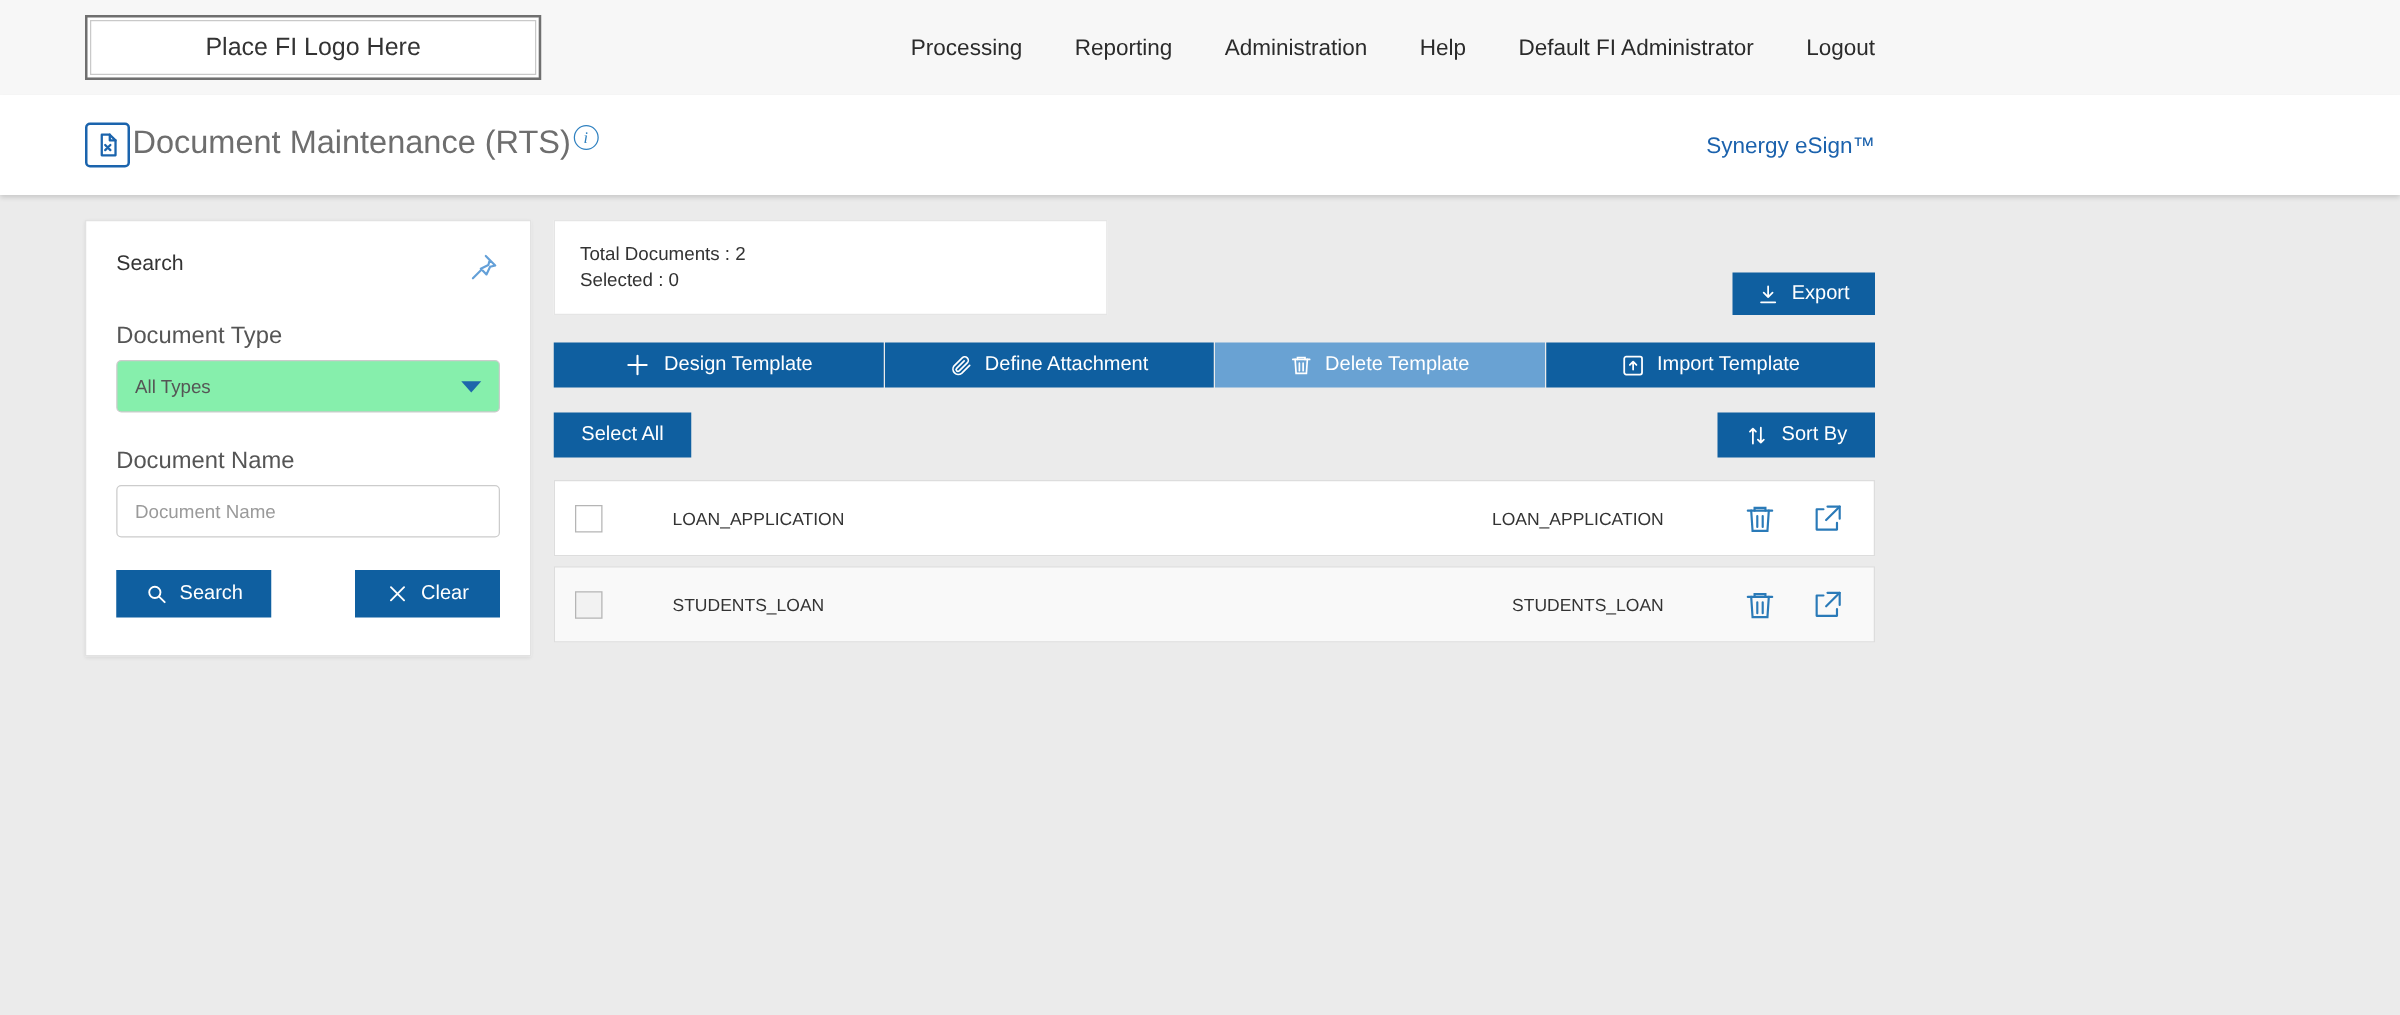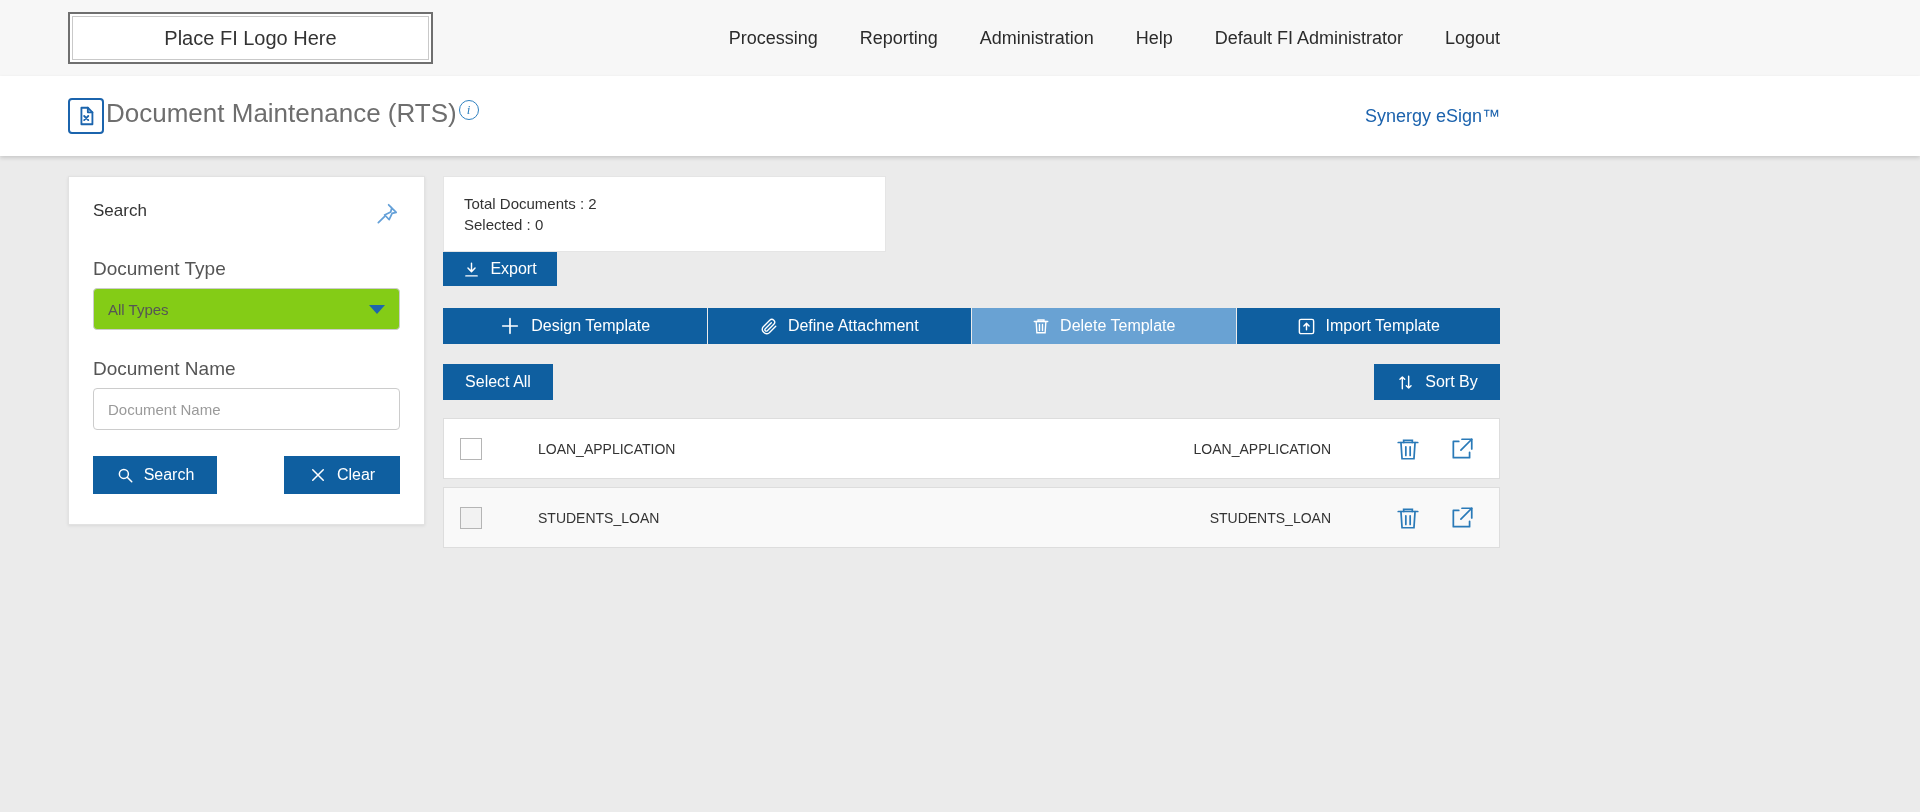--- a/index.html
+++ b/index.html
@@ -51,21 +51,21 @@
   .search-card {
     width:357px; background:#fff; border:1px solid #e2e2e2;
     box-shadow:0 1px 3px rgba(0,0,0,.08);
     padding:24px 24px 30px 24px;
   }
   .search-card-head { display:flex; justify-content:space-between; align-items:flex-start; }
   .search-title { font-size:17px; color:#333; font-weight:400; }
   .pin-btn { background:none; border:none; cursor:pointer; padding:0; }
   .field-label { font-size:19px; color:#555; margin-top:28px; margin-bottom:8px; }
   .select-box {
-    height:42px; border:1px solid #ccc; border-radius:4px; background:#84cc16;
+    height:42px; border:1px solid #ccc; border-radius:4px; background:#86efac;
     display:flex; align-items:center; justify-content:space-between;
     padding:0 14px; font-size:15px; color:#555; cursor:pointer;
   }
   .chevron-down {
     width:0; height:0;
     border-left:8px solid transparent; border-right:8px solid transparent;
     border-top:9px solid #1e66ab;
   }
   .text-input {
     width:100%; height:42px; border:1px solid #ccc; border-radius:4px;
@@ -84,21 +84,21 @@
     padding:0 16px; height:36px;
   }
   .btn.primary { background:#0f5fa0; }
   .btn.secondary { background:#69a2d3; }
   .btn svg { flex:none; }
   .btn-search { width:124px; height:38px; }
   .btn-clear  { width:116px; height:38px; }
 
   
   .content { flex:1; min-width:0; }
-  .content-top { display:flex; justify-content:space-between; align-items:flex-start;flex-direction:column; }
+  .content-top { display:flex; justify-content:space-between; align-items:flex-end; }
   .summary-box {
     width:443px; background:#fff; border:1px solid #e5e5e5;
     padding:14px 20px; font-size:15px; color:#333;
   }
   .summary-box div { margin:4px 0; }
   .btn-export { width:114px; height:34px; }
 
   .toolbar-row { display:flex; gap:1px; margin-top:22px; }
   .toolbar-row .btn { flex:1; height:36px; padding:0 6px; white-space:nowrap; }
 

